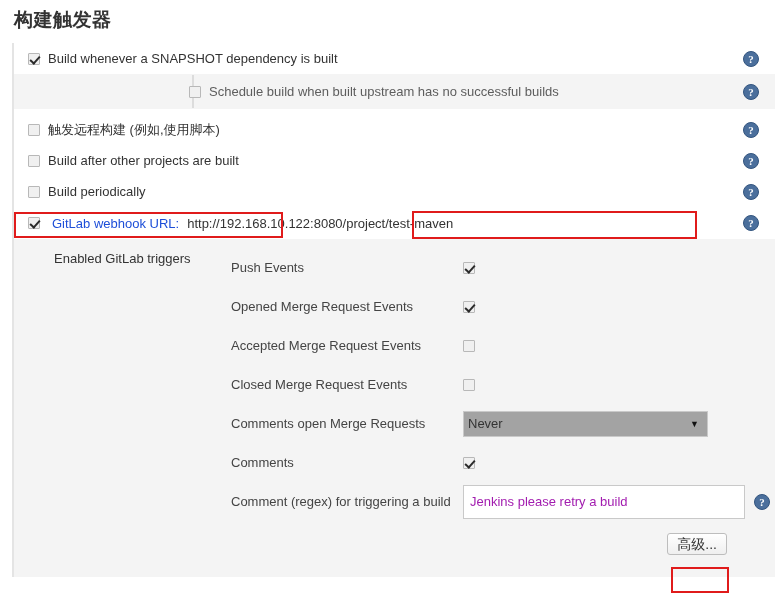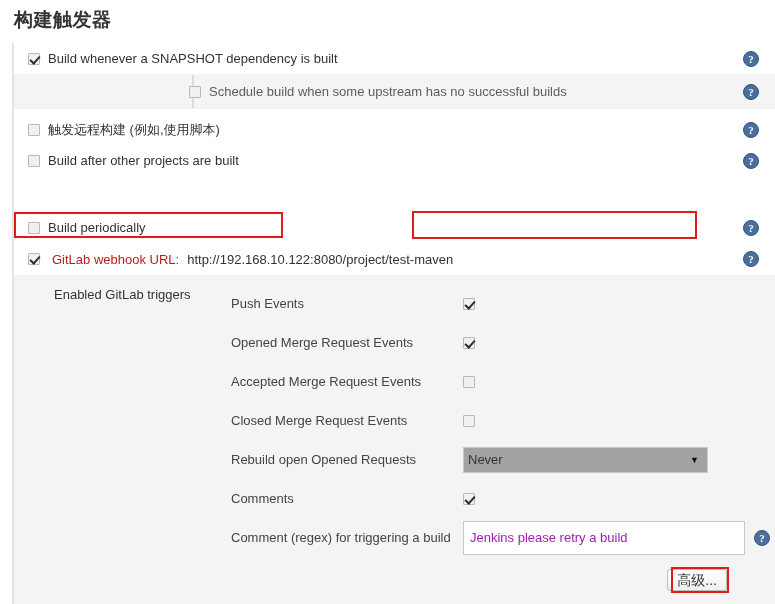--- a/index.html
+++ b/index.html
@@ -131,21 +131,21 @@
   #redbox-webhook-url     { left: 412px; top: 211px; width: 285px; height: 28px; }
   #redbox-advanced        { left: 671px; top: 567px; width: 58px;  height: 26px; }
 
   
   .gitlab-row {
     height: 32px;
     padding-left: 14px;
   }
   .webhook-label {
     margin-left: 12px;
-    color: #b91c1c;
+    color: #1d4ed8;
     font-size: 13px;
     white-space: nowrap;
   }
   .webhook-url {
     margin-left: 8px;
     color: #333333;
     font-size: 13px;
     white-space: nowrap;
   }
 
@@ -249,37 +249,37 @@
 
   <div class="row row-top" style="padding-left:14px;">
     <span class="cb checked"></span>
     <span class="cb-label">Build whenever a SNAPSHOT dependency is built</span>
     <span class="help-icon">?</span>
   </div>
 
   <div class="row row-nested">
     <span class="nested-divider"></span>
     <span class="cb"></span>
-    <span class="cb-label muted">Schedule build when some upstream has no successful builds</span>
+    <span class="cb-label muted">Schedule build when built upstream has no successful builds</span>
     <span class="help-icon">?</span>
   </div>
 
   <div class="row row-top" style="padding-left:14px; margin-top:5px;">
     <span class="cb"></span>
     <span class="cb-label">触发远程构建 (例如,使用脚本)</span>
     <span class="help-icon">?</span>
   </div>
 
   <div class="row row-top" style="padding-left:14px;">
     <span class="cb"></span>
     <span class="cb-label">Build after other projects are built</span>
     <span class="help-icon">?</span>
   </div>
 
-  <div class="row row-top" style="padding-left:14px;margin-top:36px;">
+  <div class="row row-top" style="padding-left:14px;">
     <span class="cb"></span>
     <span class="cb-label">Build periodically</span>
     <span class="help-icon">?</span>
   </div>
 
   <div class="row gitlab-row">
     <span class="cb checked"></span>
     <span class="webhook-label">GitLab webhook URL:</span>
     <span class="webhook-url">http://192.168.10.122:8080/project/test-maven</span>
     <span class="help-icon">?</span>
@@ -311,21 +311,21 @@
     </div>
 
     <div class="trig-row">
       <span class="trig-label">Closed Merge Request Events</span>
       <span class="trig-control">
         <span class="cb"></span>
       </span>
     </div>
 
     <div class="trig-row">
-      <span class="trig-label">Rebuild open Opened Requests</span>
+      <span class="trig-label">Comments open Merge Requests</span>
       <span class="trig-control">
         <span class="select-wrap">
           <select class="jk-select">
             <option>Never</option>
           </select>
           <span class="caret">▼</span>
         </span>
       </span>
     </div>
 

